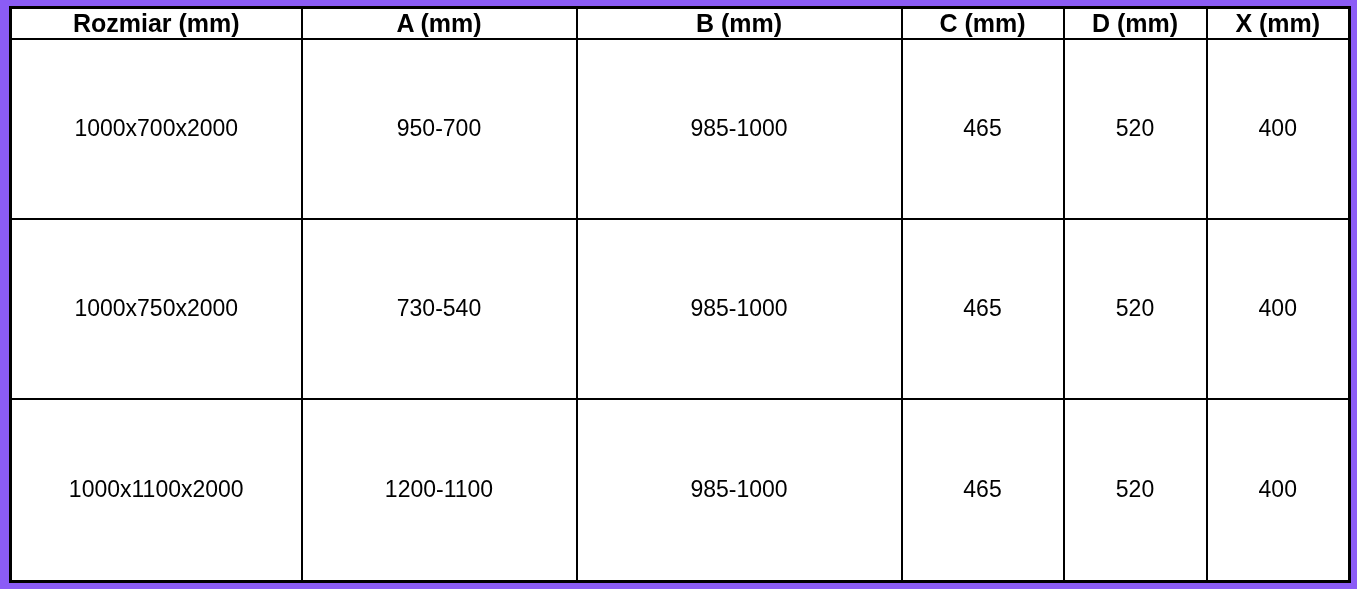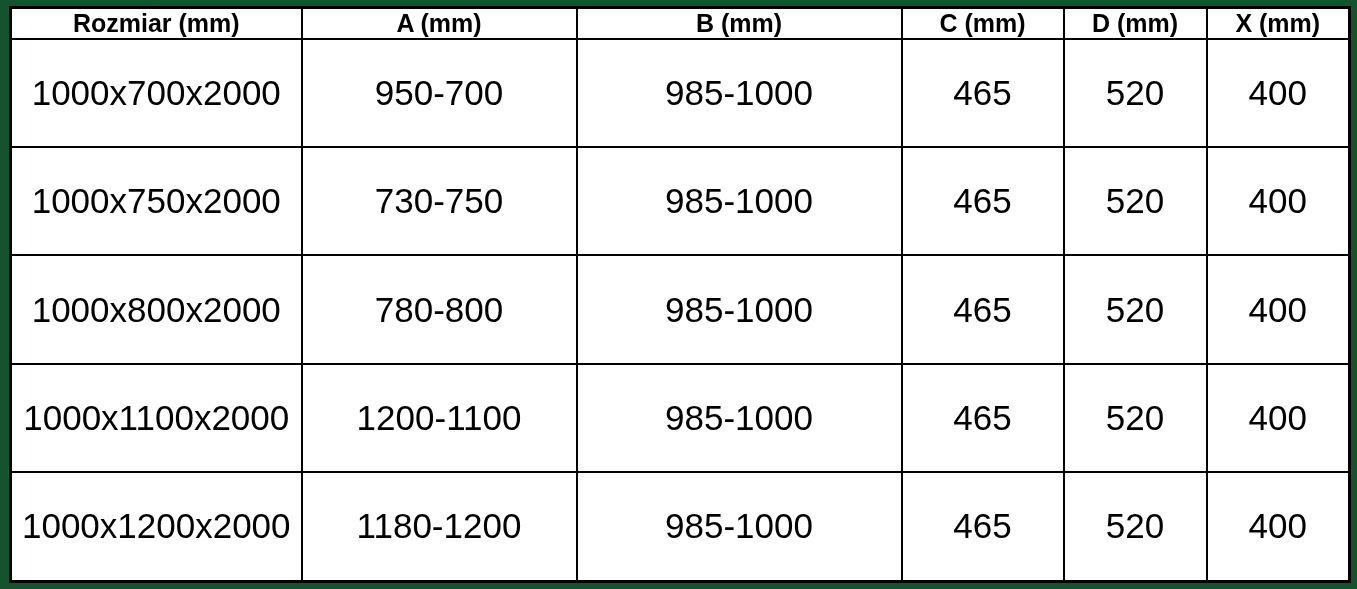--- a/index.html
+++ b/index.html
@@ -7,21 +7,21 @@
     padding: 0;
     background: #ffffff;
     width: 1357px;
     height: 589px;
     font-family: "Liberation Sans", sans-serif;
   }
   .page {
     position: relative;
     width: 1357px;
     height: 589px;
-    background: #14532d;
+    background: #8b5cf6;
     overflow: hidden;
   }
   table.spec-table {
     position: absolute;
     left: 9px;
     top: 6px;
     width: 1339px;
     height: 577px;
     border-collapse: collapse;
     table-layout: fixed;
@@ -38,21 +38,21 @@
     white-space: nowrap;
   }
   table.spec-table {
     border: 3px solid #000000;
   }
   table.spec-table th {
     font-size: 25px;
     font-weight: 700;
   }
   table.spec-table td {
-    font-size: 35px;
+    font-size: 23px;
     font-weight: 400;
   }
   col.c-size { width: 291px; }
   col.c-a    { width: 275px; }
   col.c-b    { width: 325px; }
   col.c-c    { width: 162px; }
   col.c-d    { width: 143px; }
   col.c-x    { width: 143px; }
 </style>
 </head>
@@ -82,45 +82,29 @@
       <tr>
         <td>1000x700x2000</td>
         <td>950-700</td>
         <td>985-1000</td>
         <td>465</td>
         <td>520</td>
         <td>400</td>
       </tr>
       <tr>
         <td>1000x750x2000</td>
-        <td>730-750</td>
-        <td>985-1000</td>
-        <td>465</td>
-        <td>520</td>
-        <td>400</td>
-      </tr>
-      <tr>
-        <td>1000x800x2000</td>
-        <td>780-800</td>
+        <td>730-540</td>
         <td>985-1000</td>
         <td>465</td>
         <td>520</td>
         <td>400</td>
       </tr>
       <tr>
         <td>1000x1100x2000</td>
         <td>1200-1100</td>
         <td>985-1000</td>
         <td>465</td>
         <td>520</td>
         <td>400</td>
       </tr>
-      <tr>
-        <td>1000x1200x2000</td>
-        <td>1180-1200</td>
-        <td>985-1000</td>
-        <td>465</td>
-        <td>520</td>
-        <td>400</td>
-      </tr>
     </tbody>
   </table>
 </div>
 
 </body></html>

